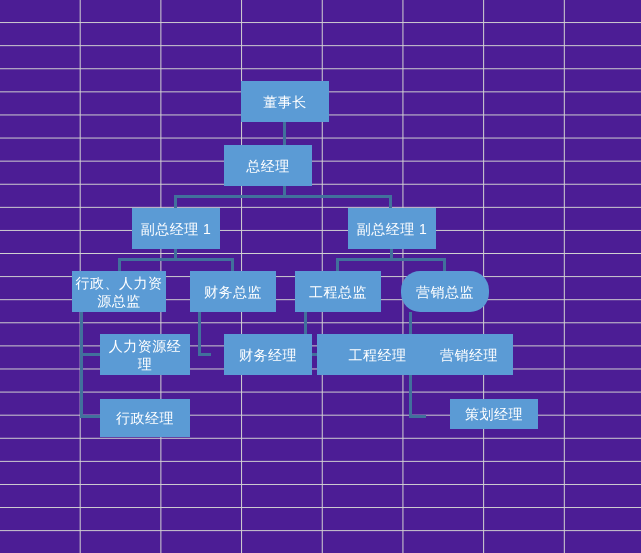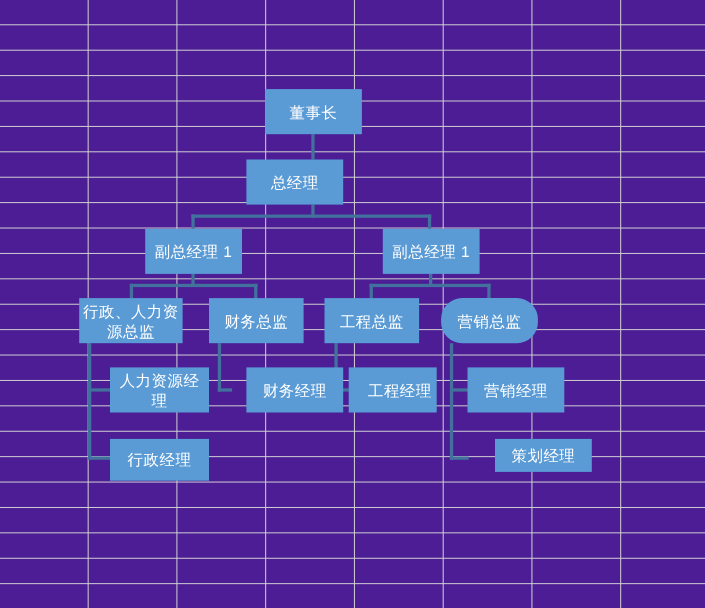--- a/index.html
+++ b/index.html
@@ -108,21 +108,21 @@
     <div class="node" style="left:72px; top:271px; width:94px; height:41px;">行政、人力资源总监</div>
 
     <div class="node" style="left:295px; top:271px; width:86px; height:41px;">工程总监</div>
 
     <div class="node" style="left:401px; top:271px; width:88px; height:41px;border-radius:19px;">营销总监</div>
 
     <div class="node" style="left:100px; top:334px; width:90px; height:41px;">人力资源经理</div>
 
     <div class="node" style="left:224px; top:334px; width:88px; height:41px;">财务经理</div>
 
-    <div class="node" style="left:317px; top:334px; width:80px; height:41px;padding-left:16px;">工程经理</div>
+    <div class="node" style="left:317px; top:334px; width:108px; height:41px;padding-left:16px;">工程经理</div>
 
     <div class="node" style="left:425px; top:334px; width:88px; height:41px;">营销经理</div>
 
     <div class="node" style="left:100px; top:399px; width:90px; height:38px;">行政经理</div>
 
     <div class="node" style="left:450px; top:399px; width:88px; height:30px;">策划经理</div>
 
   </div>
 </div>
 

